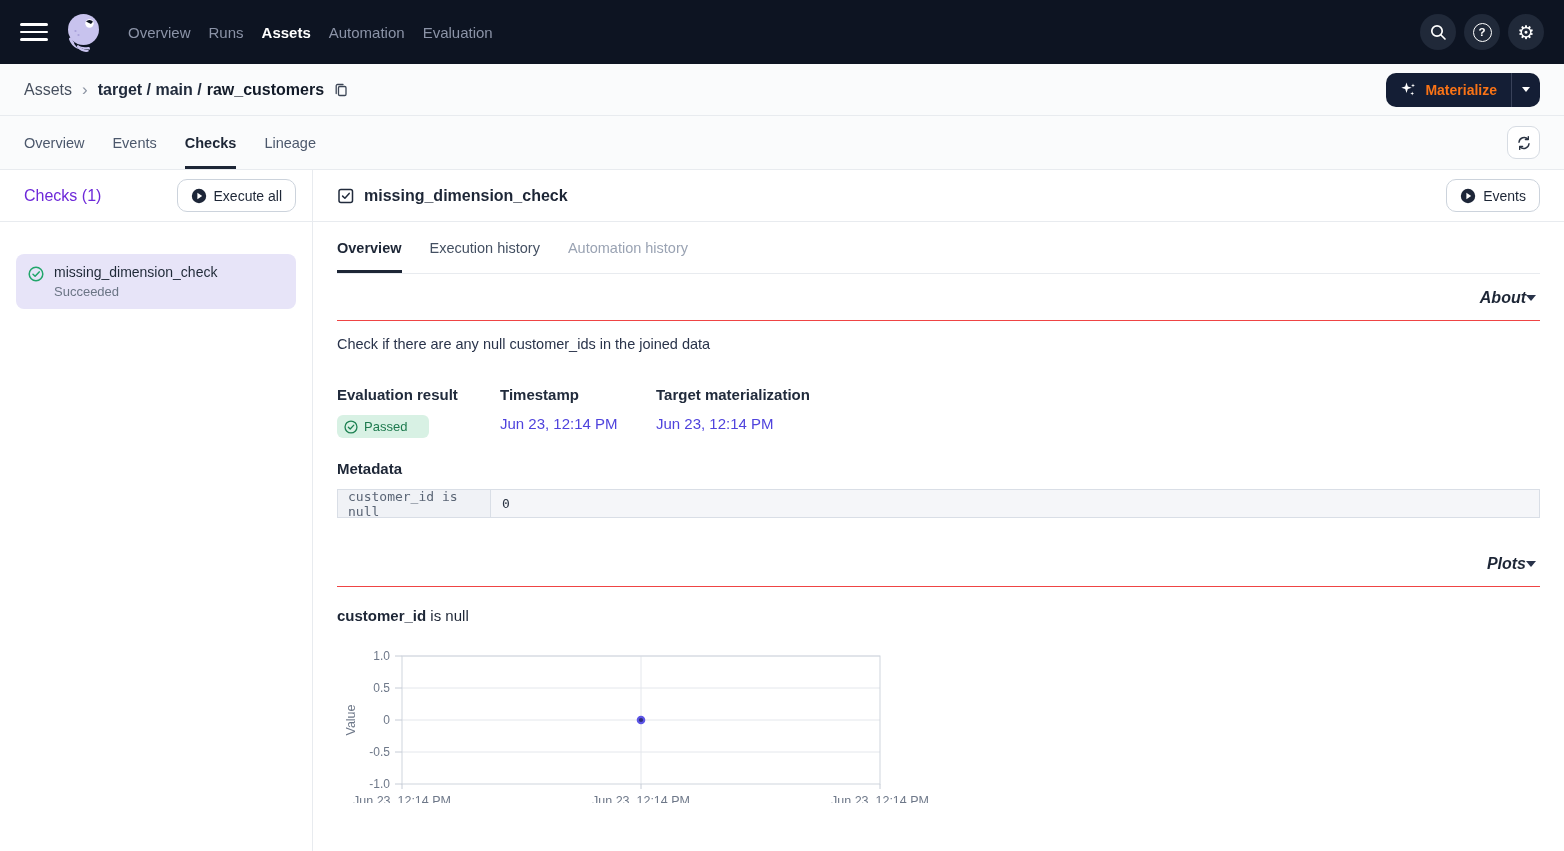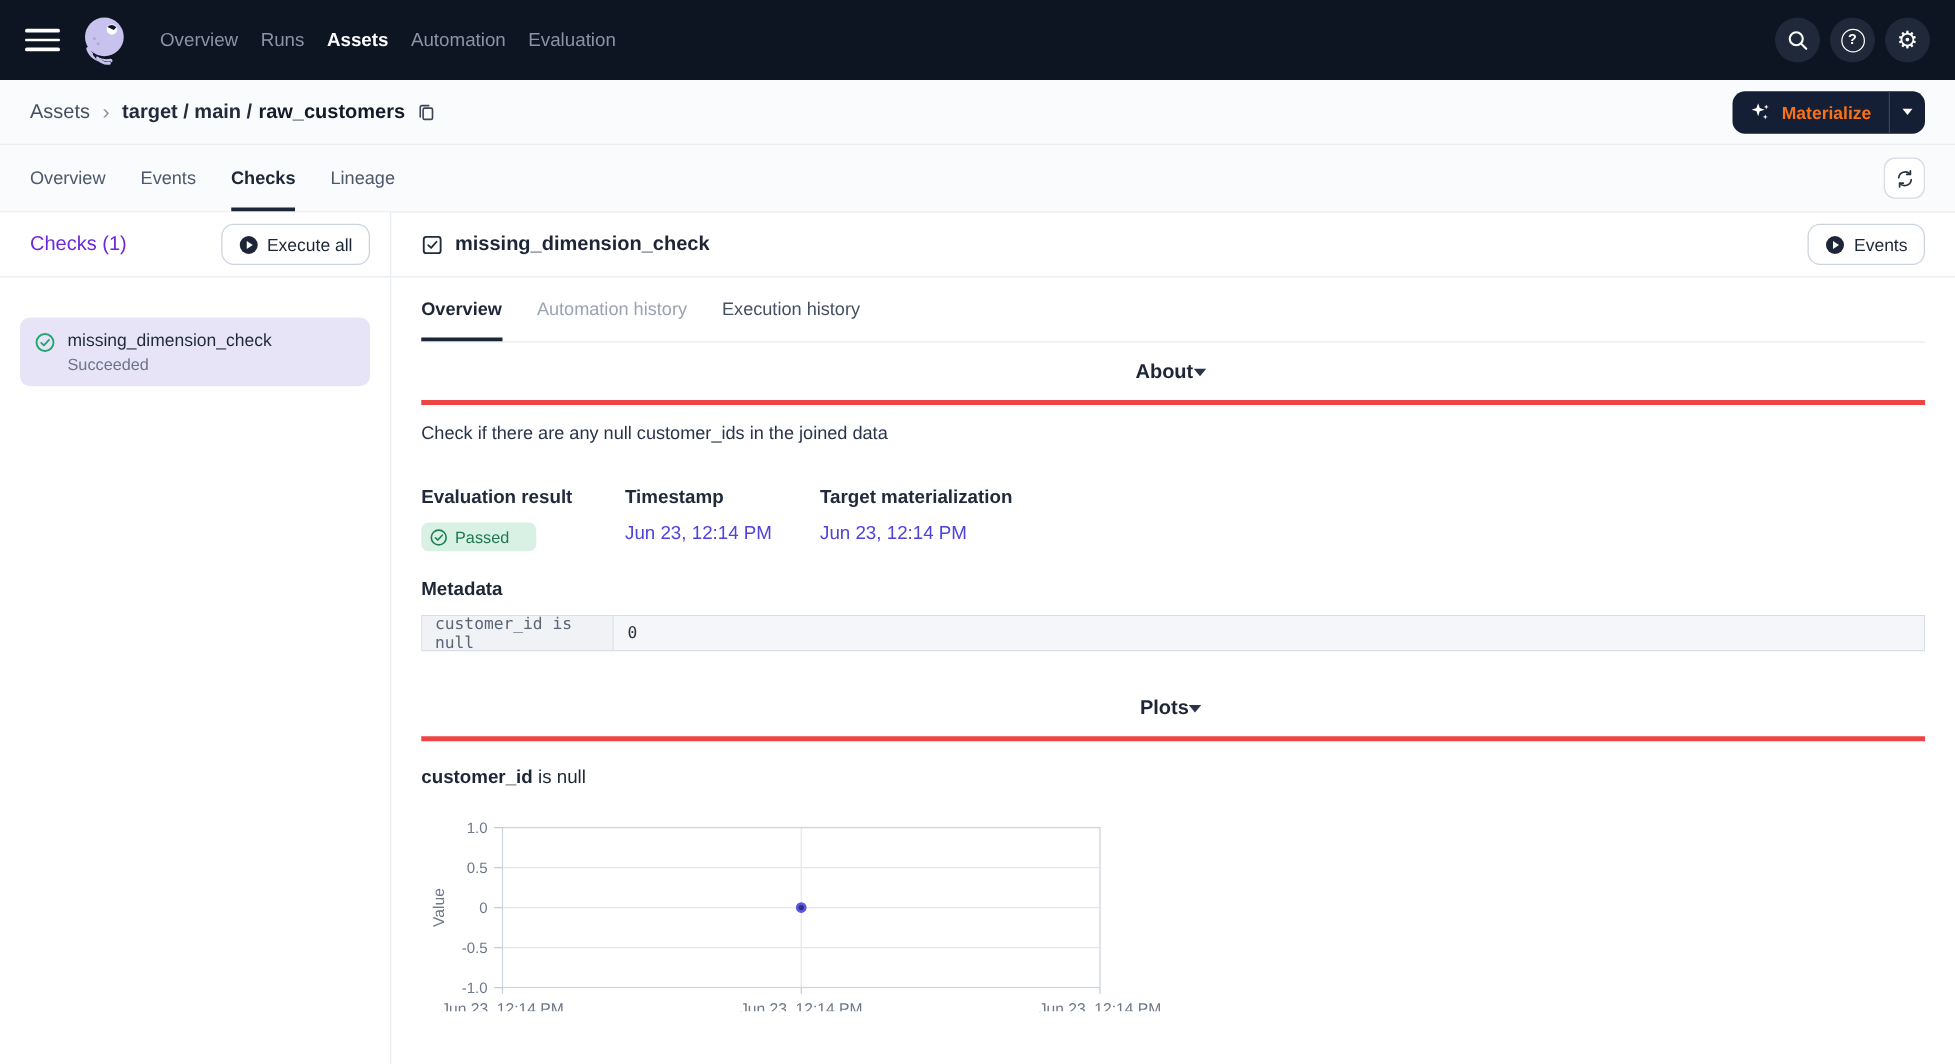--- a/index.html
+++ b/index.html
@@ -63,21 +63,21 @@
   .detail-header { height:52px; min-height:52px; display:flex; align-items:center; padding:0 24px; border-bottom:1px solid #e8ebef; }
   .detail-title { font-size:16px; font-weight:700; color:#1d2636; margin-left:9px; }
   .detail-header .btn-outline { margin-left:auto; }
 
   .inner-tabs-wrap { margin:0 24px; border-bottom:1px solid #e8ebef; height:52px; min-height:52px; display:flex; gap:28px; }
   .inner-tab { display:flex; align-items:center; height:100%; font-size:14.5px; font-weight:500; color:#445062; border-bottom:3px solid transparent; padding-top:3px; cursor:pointer; }
   .inner-tab.active { color:#1d2636; font-weight:700; border-bottom-color:#1d2636; }
   .inner-tab.disabled { color:#9aa3b3; cursor:default; }
 
   .sections { padding:0 24px; flex:1; }
-  .section-header { display:flex; align-items:center; justify-content:center; padding:15px 4px 13px 0; border-bottom:4px solid #ef4444; }
+  .section-header { display:flex; align-items:center; justify-content:flex-end; padding:15px 4px 13px 0; border-bottom:1px solid #ef4444;font-style:italic; }
   .section-title { font-size:16px; font-weight:700; color:#1d2636; }
   .caret-down { width:0; height:0; border-left:5px solid transparent; border-right:5px solid transparent; border-top:6px solid #29334a; cursor:pointer; }
 
   .about-text { margin-top:15px; font-size:14.5px; color:#29334a; }
   .section-gap { height:20px; }
 
   .exec-columns { display:flex; margin-top:14px; }
   .exec-col-result { width:163px; }
   .exec-col-ts { width:156px; }
   .col-h { font-size:15px; font-weight:700; color:#212b3c; }
@@ -223,22 +223,22 @@
         <svg width="16" height="16" viewBox="0 0 16 16">
           <circle cx="8" cy="8" r="7.2" fill="#1d2638"></circle>
           <polygon points="6.4,4.8 11.2,8 6.4,11.2" fill="#ffffff"></polygon>
         </svg>
         <span>Events</span>
       </button>
     </div>
 
     <div class="inner-tabs-wrap">
       <div class="inner-tab active">Overview</div>
+      <div class="inner-tab">Execution history</div>
       <div class="inner-tab disabled">Automation history</div>
-      <div class="inner-tab">Execution history</div>
     </div>
 
     <div class="sections">
 
       <div class="section-header">
         <span class="section-title">About</span>
         <span class="caret-down"></span>
       </div>
       <div class="about-text">Check if there are any null customer_ids in the joined data</div>
       <div class="section-gap"></div>

